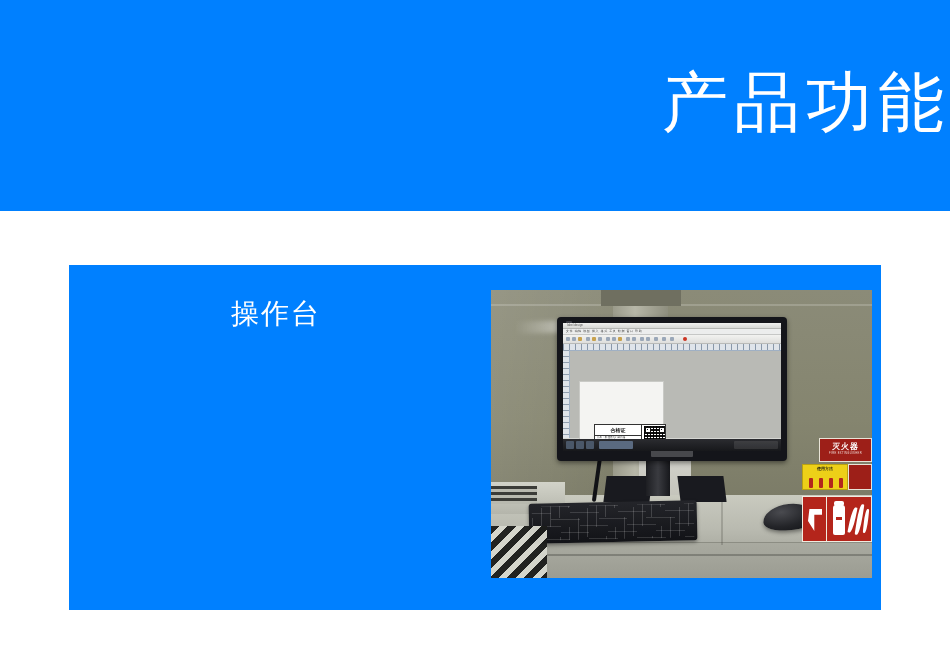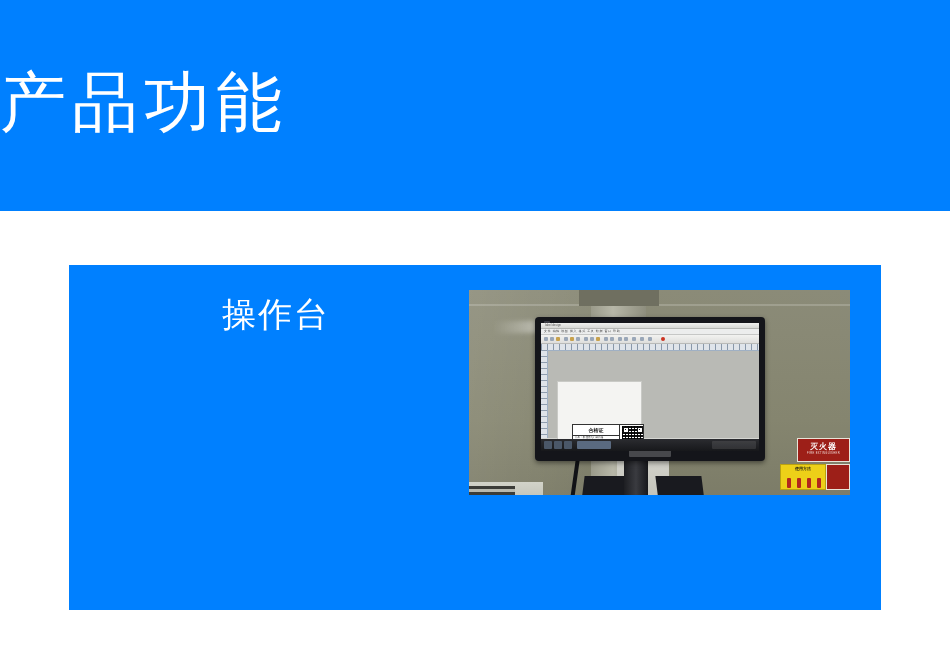--- a/index.html
+++ b/index.html
@@ -22,21 +22,21 @@
     top: 0;
     width: 950px;
     height: 211px;
     background: #0080ff;
   }
   #header-title {
     position: absolute;
     left: 0;
     top: 62px;
     width: 950px;
-    text-align: left;
+    text-align: right;
     color: #ffffff;
     font-size: 66px;
     line-height: 80px;
     letter-spacing: 6px;
     font-weight: 400;
     white-space: nowrap;
   }
 
   
   #feature-card {
@@ -56,21 +56,21 @@
     width: 414px;
     height: 345px;
   }
   #card-heading {
     position: absolute;
     left: 0;
     top: 27px;
     width: 414px;
     text-align: center;
     color: #ffffff;
-    font-size: 34px;
+    font-size: 28px;
     line-height: 44px;
     letter-spacing: 2px;
     white-space: nowrap;
   }
   #card-body {
     position: absolute;
     left: 14px;
     top: 105px;
     width: 392px;
     color: #ffffff;
@@ -80,24 +80,24 @@
     text-align: center;
   }
   #card-body .body-line {
     display: block;
     white-space: nowrap;
   }
 
   
   #photo-frame {
     position: absolute;
-    left: 400px;
+    left: 422px;
     top: 25px;
     width: 381px;
-    height: 205px;
+    height: 288px;
     overflow: hidden;
     background: #4c1d95;
   }
   .photo-layer { position: absolute; }
 
   
   #photo-wall {
     left: 0; top: 0; width: 381px; height: 288px;
     background:
       linear-gradient(100deg, rgba(255,255,255,0.10) 0%, rgba(255,255,255,0.0) 38%),

